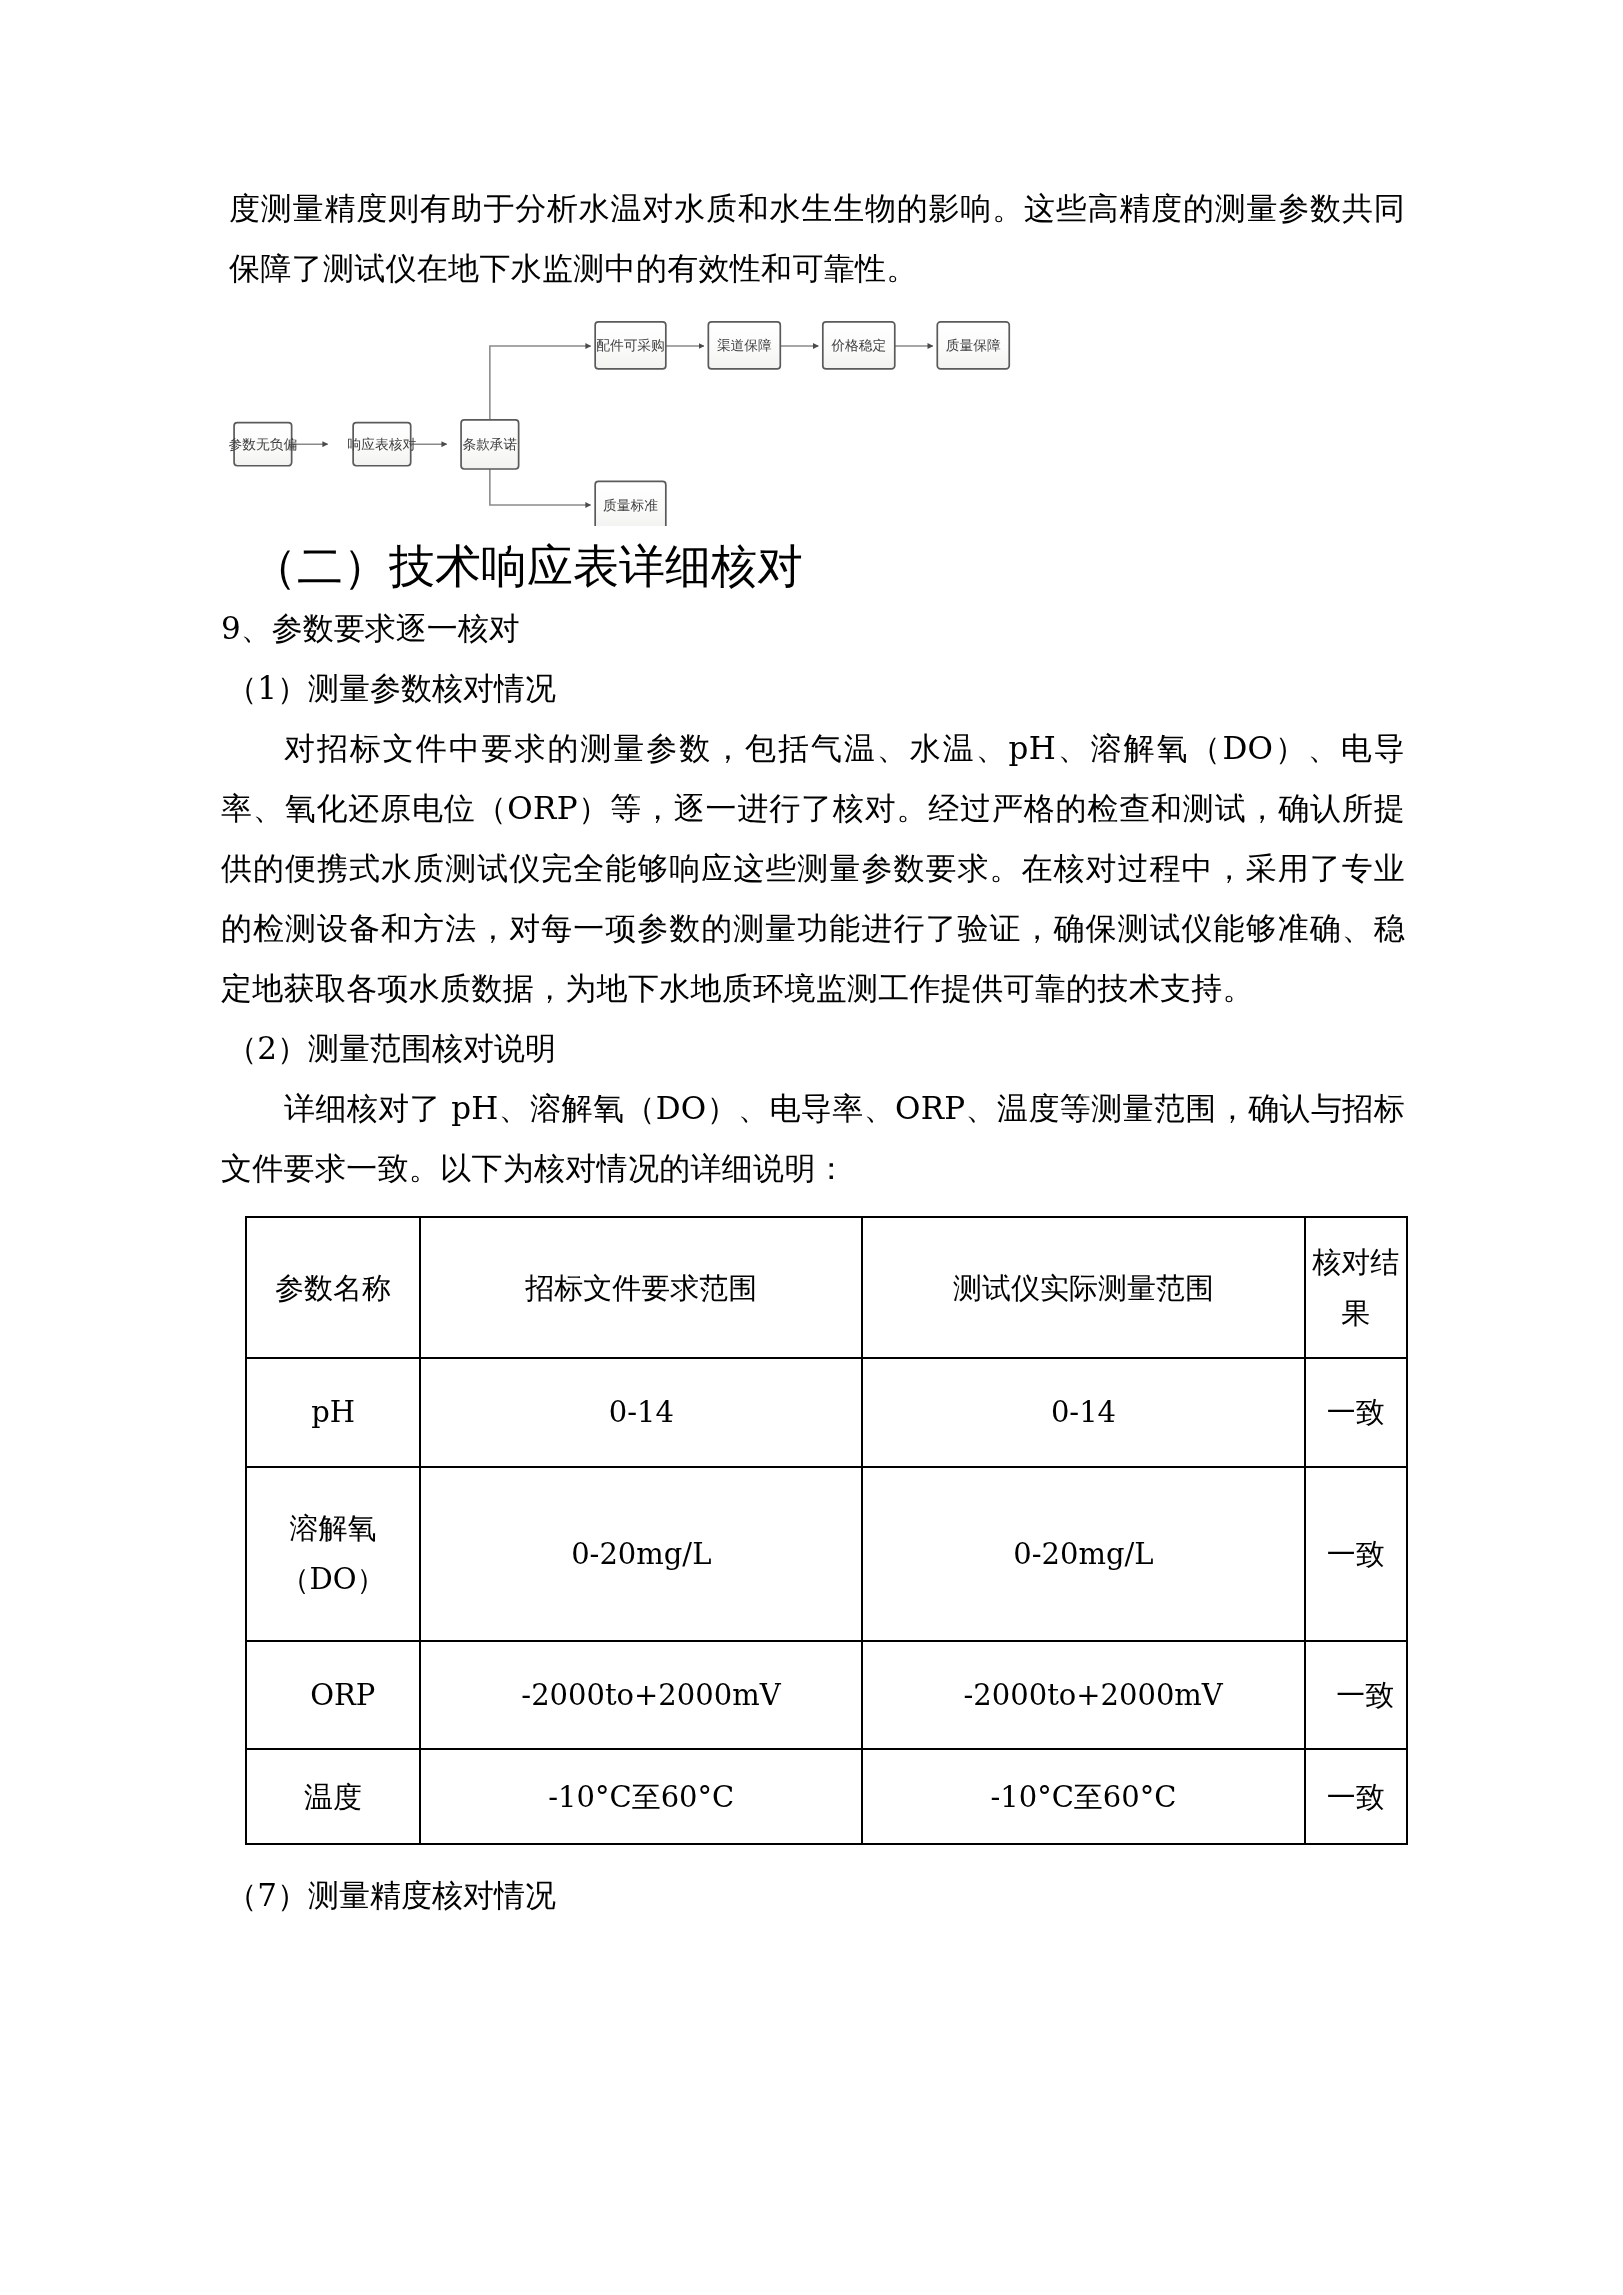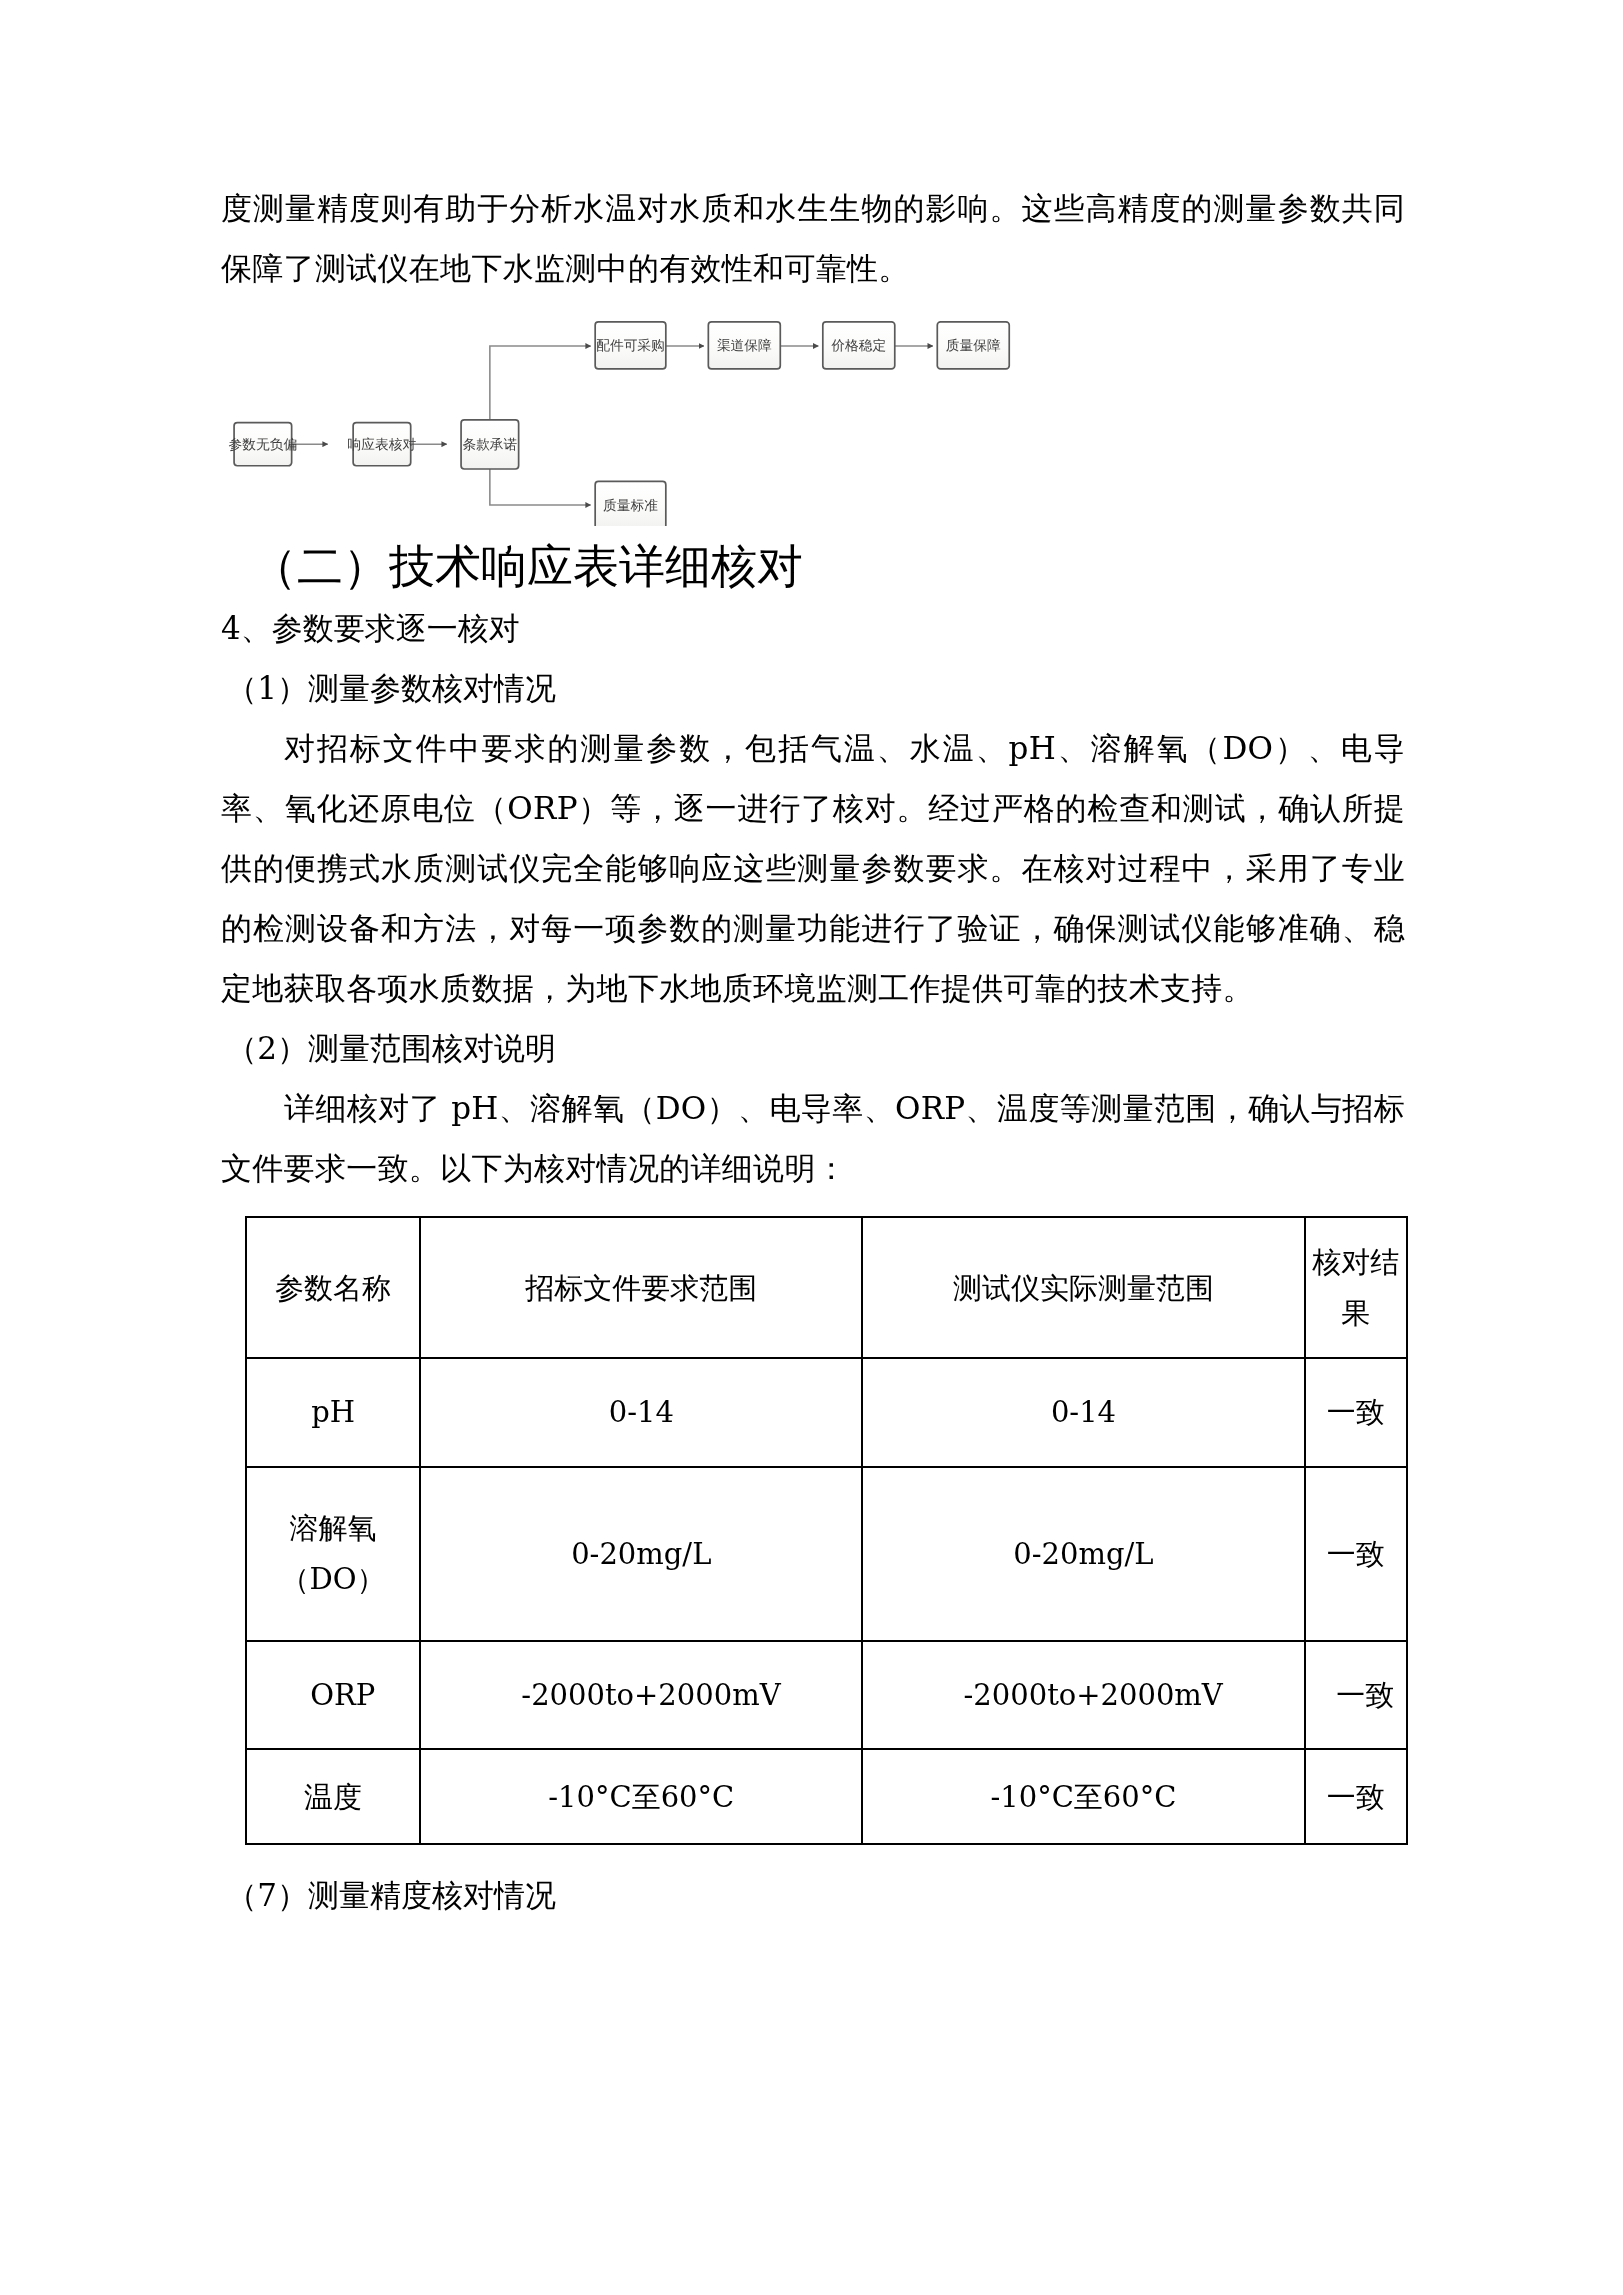--- a/index.html
+++ b/index.html
@@ -37,21 +37,21 @@
     margin: 0;
     font-size: 31px;
     line-height: 60px;
     letter-spacing: 0.3px;
     text-align: justify;
     text-justify: inter-character;
     font-family: "DejaVu Serif", "Liberation Serif", serif;
   }
   p.body.indent { text-indent: 63px; }
 
-  .lead-block { margin-bottom: 0px; }
+  .lead-block { margin-bottom: 0px; margin-left: 8px; }
 
   
   h2.sec-title {
     margin: 0;
     font-size: 46px;
     line-height: 63px;
     font-weight: normal;
     font-family: "DejaVu Serif", "Liberation Serif", serif;
     padding-left: 30px;
   }
@@ -185,21 +185,21 @@
 
         <g>
           <rect x="572" y="262" width="108" height="72" rx="5" ry="5" fill="url(#boxgrad)" stroke="#5a5a5a" stroke-width="2.6"></rect>
           <text class="fnode-label" x="626" y="305" text-anchor="middle">质量标准</text>
         </g>
       </svg>
     </div>
 
     <h2 class="sec-title">（二）技术响应表详细核对</h2>
 
-    <h3 class="sub-title">4、参数要求逐一核对</h3>
+    <h3 class="sub-title">9、参数要求逐一核对</h3>
 
     <p class="para-title">（1）测量参数核对情况</p>
 
     <p class="body indent">对招标文件中要求的测量参数，包括气温、水温、pH、溶解氧（DO）、电导率、氧化还原电位（ORP）等，逐一进行了核对。经过严格的检查和测试，确认所提供的便携式水质测试仪完全能够响应这些测量参数要求。在核对过程中，采用了专业的检测设备和方法，对每一项参数的测量功能进行了验证，确保测试仪能够准确、稳定地获取各项水质数据，为地下水地质环境监测工作提供可靠的技术支持。</p>
 
     <p class="para-title">（2）测量范围核对说明</p>
 
     <p class="body indent">详细核对了 pH、溶解氧（DO）、电导率、ORP、温度等测量范围，确认与招标文件要求一致。以下为核对情况的详细说明：</p>
 
     <table class="spec">

